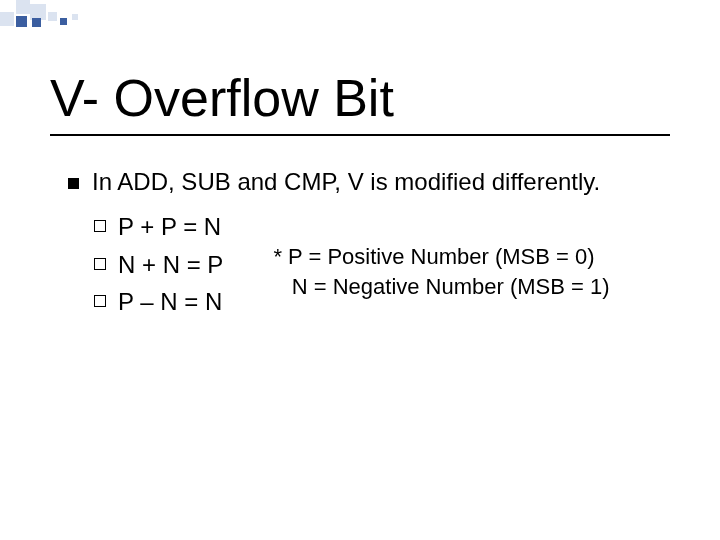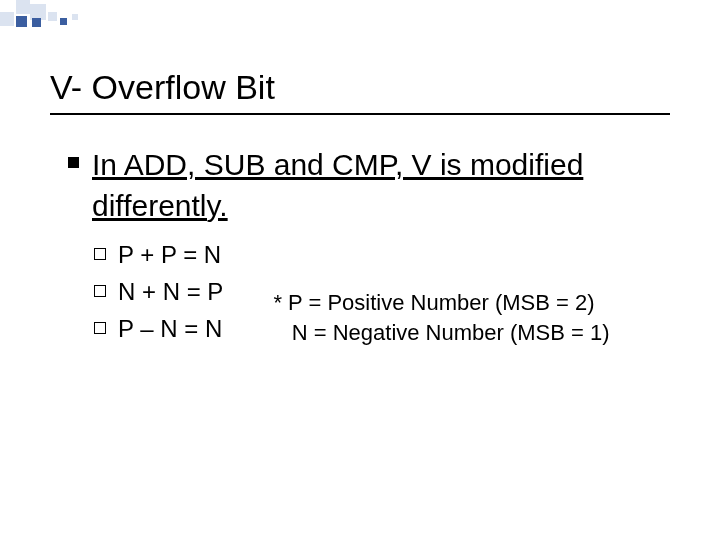--- a/index.html
+++ b/index.html
@@ -21,41 +21,40 @@
   }
   .sq {
     position: absolute;
     background: #dbe3f0;
   }
   .sq.dark { background: #3b5ea0; }
   .slide {
     padding: 40px 50px 0 50px;
   }
   .title {
-    font-size: 34px;
+    font-size: 52px;
     font-weight: 400;
     margin-top: 28px;
     margin-bottom: 6px;
   }
   .title-rule {
     border: none;
     border-top: 2px solid #000;
     margin-bottom: 30px;
   }
   .bullets {
     list-style: none;
     padding-left: 18px;
   }
   .bullets > li {
     position: relative;
-    font-size: 30px;
+    font-size: 24px;
     line-height: 1.35;
     margin-bottom: 4px;
     padding-left: 24px;
-    text-decoration: underline;
   }
   .bullets > li::before {
     content: "";
     position: absolute;
     left: 0;
     top: 12px;
     width: 11px;
     height: 11px;
     background: #000;
   }
@@ -75,21 +74,21 @@
     position: absolute;
     left: 0;
     top: 12px;
     width: 10px;
     height: 10px;
     border: 1.5px solid #000;
     background: transparent;
   }
   .row-wrap {
     display: flex;
-    align-items: flex-end;
+    align-items: center;
   }
   .note {
     font-size: 22px;
     line-height: 1.35;
     margin-left: 50px;
     margin-top: 22px;
     white-space: pre;
   }
 </style>
 </head>
@@ -115,16 +114,16 @@
       <span>In ADD, SUB and CMP, V is modified differently.</span>
     </li>
   </ul>
 
   <div class="row-wrap">
     <ul class="sub-bullets">
       <li><span>P + P = N</span></li>
       <li><span>N + N = P</span></li>
       <li><span>P – N = N</span></li>
     </ul>
-    <div class="note">* P = Positive Number (MSB = 2)
+    <div class="note">* P = Positive Number (MSB = 0)
    N = Negative Number (MSB = 1)</div>
   </div>
 </div>
 
 </body></html>

